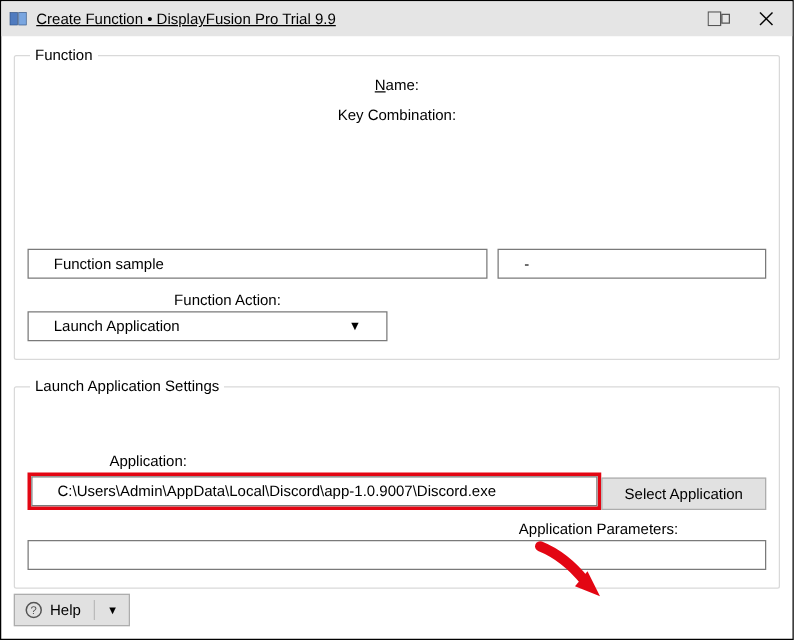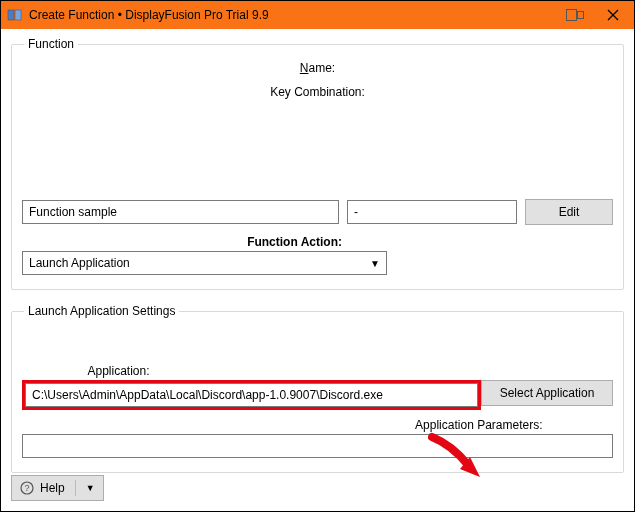--- a/index.html
+++ b/index.html
@@ -11,22 +11,23 @@
       height: 512px;
       position: relative;
       border: 1px solid #000;
       overflow: hidden;
     }
     .titlebar {
       height: 28px;
       display: flex;
       align-items: center;
       padding: 0 6px 0 6px;
-      background: #f97316;
+      background: #e5e5e5;
       position: relative;
+      text-decoration: underline;
     }
     .titlebar-icon {
       width: 16px; height: 16px; margin-right: 6px;
       display:inline-flex;align-items:center;justify-content:center;
     }
     .titlebar-title { font-size: 12px; color: #000; }
     .titlebar-right {
       position: absolute; right: 0; top: 0;
       display: flex; align-items:center;
       height: 28px;
@@ -59,58 +60,58 @@
     .name-col { flex: 1 1 56%; display:flex; flex-direction:column; }
     .key-col  { flex: 1 1 30%; display:flex; flex-direction:column; }
     .edit-col { flex: 0 0 88px; display:flex; flex-direction:column; }
 
     .lbl-above { text-align: center; margin-bottom: 2px;}
 
     input[type=text].txt, .select {
       border: 1px solid #7a7a7a;
       background: #fff;
       height: 24px;
-      padding: 2px 6px;
+      padding: 2px 20px;
       font-family: inherit;
       font-size: 12px;
       width: 100%;
     }
     input[readonly].txt { }
     .select {
       display:flex; align-items:center; justify-content:space-between;
       cursor: default;
-      width: 365px;
+      width: 288px;
       margin-top: 2px;
     }
     .select .arrow { font-size: 10px; }
     .btn {
       border: 1px solid #adadad;
       background: #e1e1e1;
       height: 26px;
       padding: 0 14px;
       font-family: inherit; font-size: 12px;
       cursor: pointer;
       min-width: 80px;
     }
 
     .func-labels { display:flex; gap:8px; }
     .row-inputs { display:flex; gap:8px; align-items:center;}
     .row-inputs .name-col input {}
     .key-input { }
     .action-wrap { margin-top: 10px;}
-    .action-label { text-align:right; width:320px; margin-bottom:2px;font-weight:bold;}
+    .action-label { text-align:center; width:320px; margin-bottom:2px;}
     .app-label-wrap { text-align:left; margin-bottom:2px;margin-top:36px; }
 
     .highlight-box {
       border: 3px solid #e30613;
       padding: 0;
     }
     .highlight-box input { border: 1px solid #7a7a7a; }
 
-    .appline { display:flex; gap:0; align-items:flex-start;}
+    .appline { display:flex; gap:0; align-items:flex-end;}
     .app-input-wrap { flex:1; }
     .select-app-btn { width: 132px; min-width:132px;}
     .params { margin-top: 8px;}
     .params .lbl { text-align:right; margin-bottom:2px;}
     .params input { width: 450px; margin: 0 auto; display:block;}
     .params-wrap { display:flex; justify-content:center;}
 
     .footer {
       position: absolute;
       left: 10px; right: 10px; bottom: 10px;
@@ -177,23 +178,20 @@
       <div class="edit-col"></div>
     </div>
 
     <div class="row-inputs">
       <div class="name-col">
         <input type="text" class="txt" value="Function sample" style="">
       </div>
       <div class="key-col">
         <input type="text" class="txt key-input" readonly="" value="-" style="">
       </div>
-      <div class="edit-col">
-        <button class="btn" style="width:88px;min-width:88px">Edit</button>
-      </div>
     </div>
 
     <div class="action-wrap">
       <div class="action-label">Function Action:</div>
       <div class="select">
         <span>Launch Application</span>
         <span class="arrow">▼</span>
       </div>
     </div>
   </fieldset>

